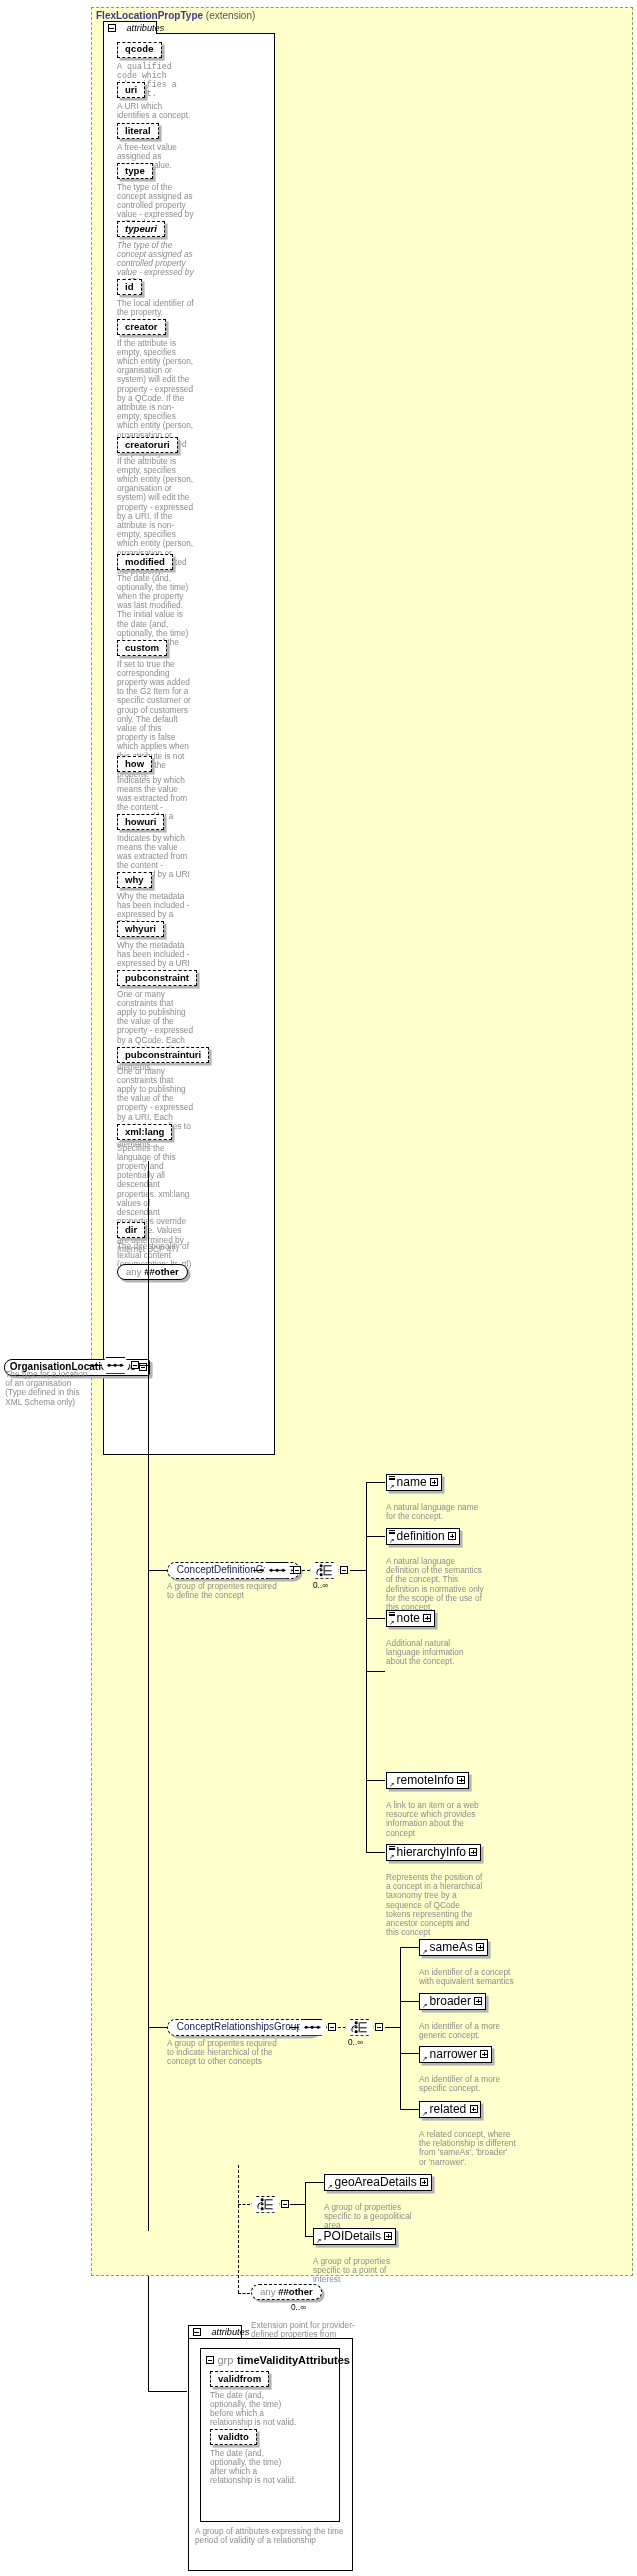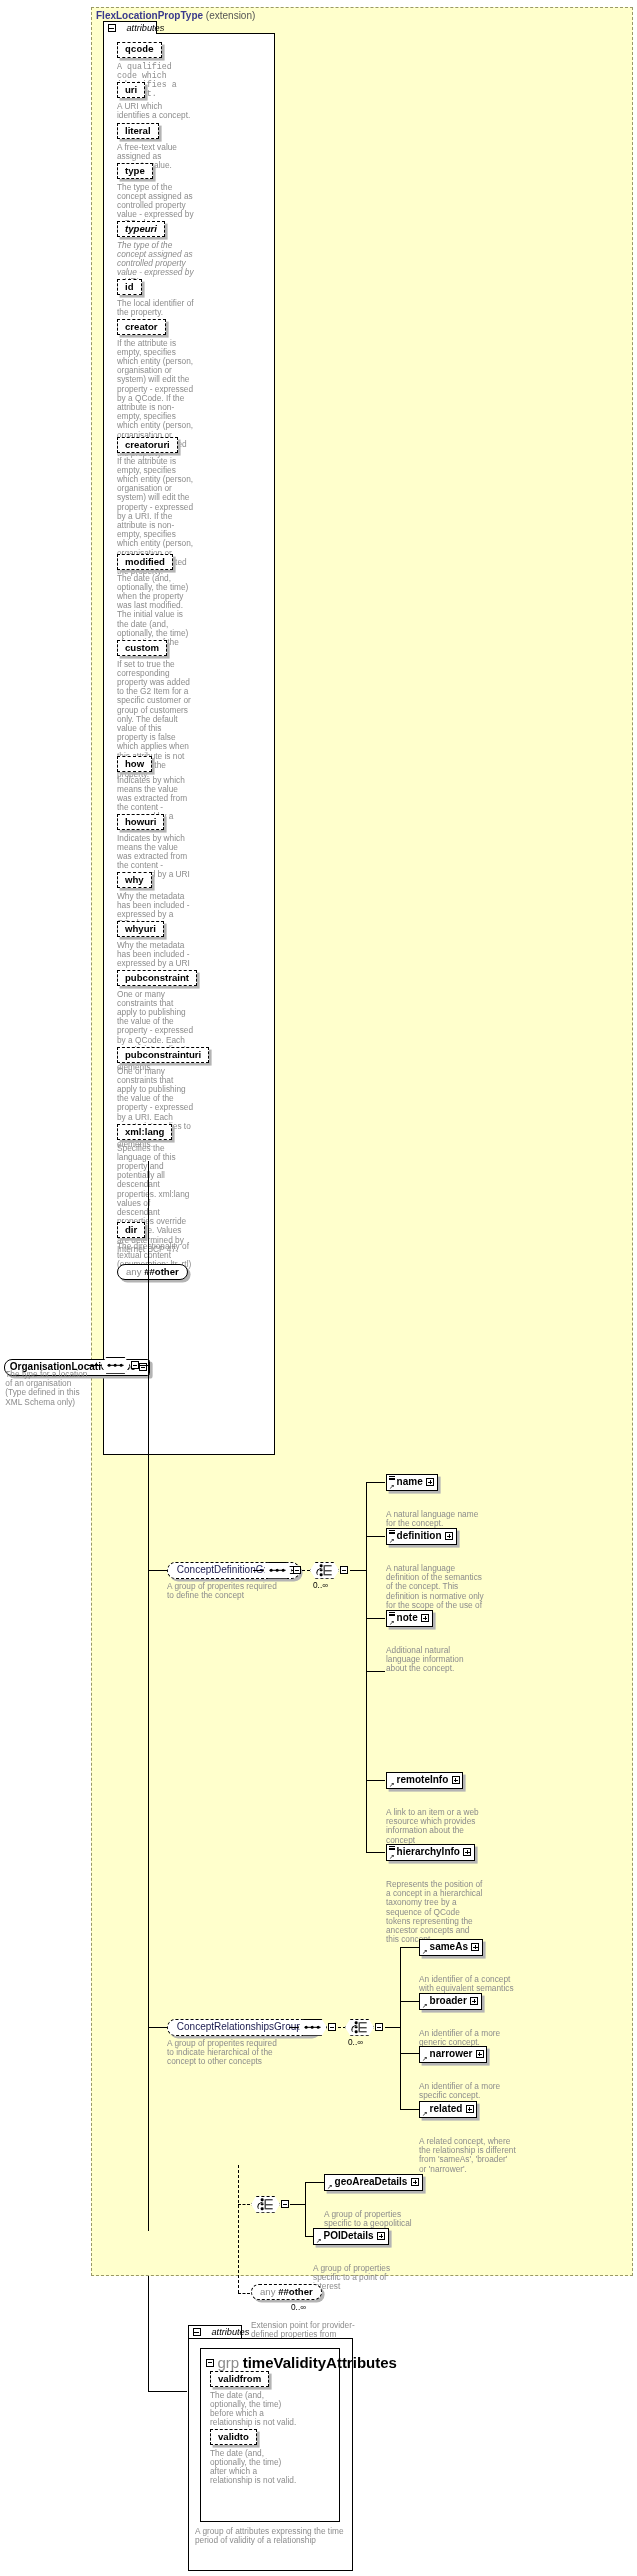--- a/index.html
+++ b/index.html
@@ -139,22 +139,22 @@
     align-items: center;
     border: 0.9px solid #000;
     background: #ffffff;
     box-shadow: 2.6px 2.6px 0 0 #b4b4b4;
     padding: 0.9px 2.6px 1.8px 2.6px;
     white-space: nowrap;
     position: relative;
     line-height: 12.3px;
   }
   .el-box .nm {
-    font-weight: bold;
-    font-size: 10px;
+    font-weight: normal;
+    font-size: 12px;
     margin: 0 3.5px 0 7px;
   }
   .el-box .seq-mark {
     position: absolute;
     left: 1.8px;
     top: 0.9px;
     width: 6.1px;
     height: 4.4px;
   }
   .el-box .seq-mark i {
@@ -168,21 +168,21 @@
     left: 1.8px;
     bottom: 0.9px;
     font-size: 7px;
     line-height: 5.3px;
     color: #000;
   }
   .el-desc {
     color: #8c8c8c;
     font-size: 8.3px;
     line-height: 9.2px;
-    margin-top: 19px;
+    margin-top: 12px;
     width: 98px;
   }
   
   .grp {
     position: absolute;
   }
   .grp-box {
     display: inline-flex;
     align-items: center;
     border: 0.9px dashed #000;
@@ -341,21 +341,21 @@
     position: absolute;
     border: 0.9px solid #000;
     background: #fff;
     box-sizing: border-box;
   }
   .grp-inner-head {
     position: absolute;
     display: flex;
     align-items: center;
     white-space: nowrap;
-    font-size: 15px;
+    font-size: 11px;
     justify-content: space-between;
   }
   .grp-inner-head .kw { color: #8c8c8c; margin: 0 3.5px 0 3.5px; }
   .grp-inner-head .nm { font-weight: bold; }
   .panel-desc {
     position: absolute;
     color: #8c8c8c;
     font-size: 8.3px;
     line-height: 9.2px;
   }

